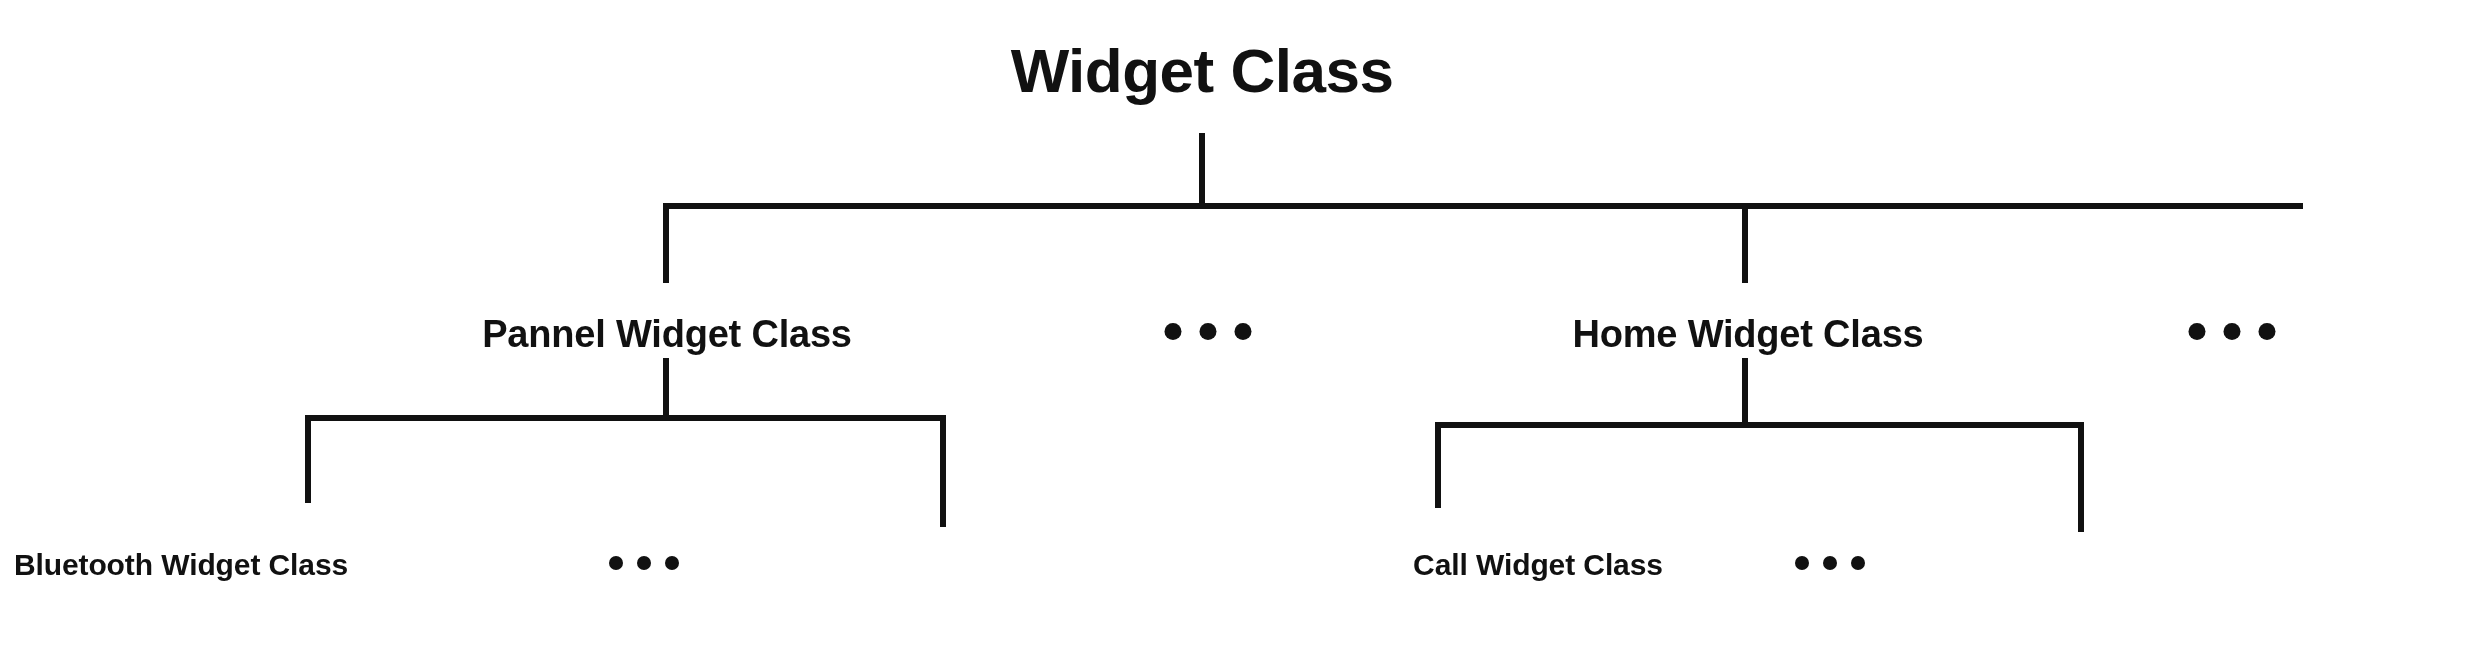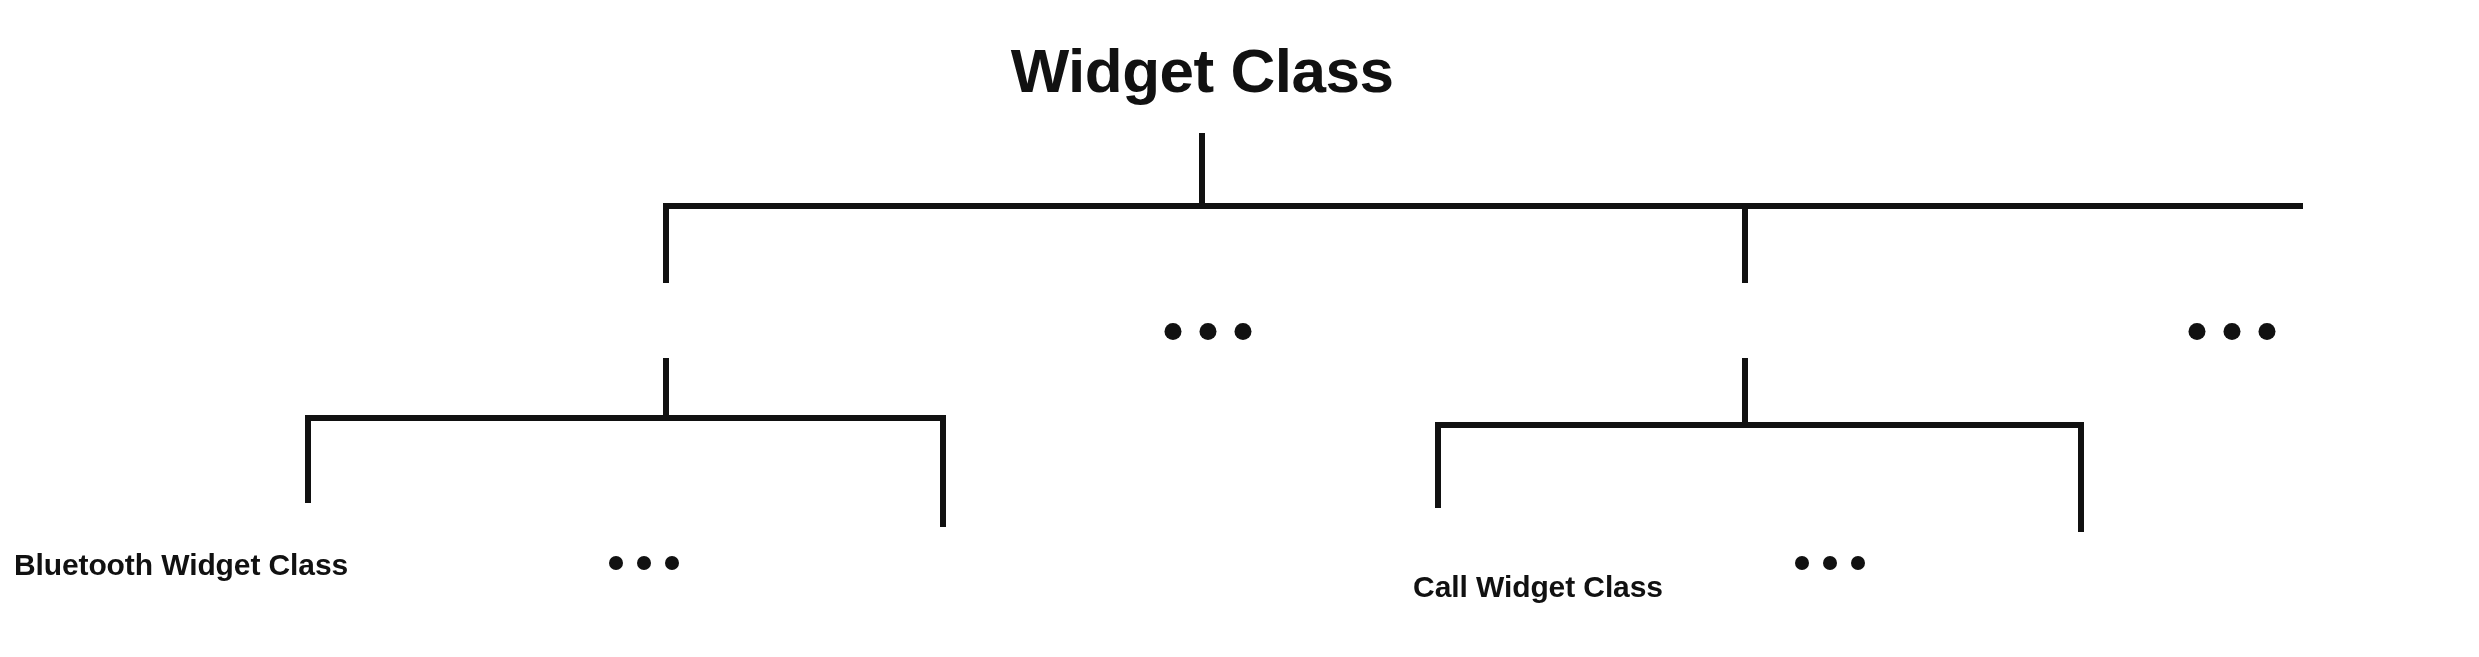--- a/index.html
+++ b/index.html
@@ -86,27 +86,29 @@
   <div class="node center level-root" style="left:1202px; top:40px;">Widget Class</div>
 
   <div class="line v" style="left:1199px; top:133px; height:74px;"></div>
 
   <div class="line h" style="left:663px; top:203px; width:1816px;"></div>
 
   <div class="line v" style="left:663px; top:203px; height:80px;"></div>
 
   <div class="line v" style="left:1742px; top:203px; height:80px;"></div>
 
+  <div class="node center level-two" style="left:667px; top:315px;">Pannel Widget Class</div>
 
   <div class="ellipsis big" style="left:1208px; top:323px;">
     <span class="dot"></span>
     <span class="dot"></span>
     <span class="dot"></span>
   </div>
 
+  <div class="node center level-two" style="left:1748px; top:315px;">Home Widget Class</div>
 
   <div class="ellipsis big" style="left:2232px; top:323px;">
     <span class="dot"></span>
     <span class="dot"></span>
     <span class="dot"></span>
   </div>
 
   <div class="line v" style="left:663px; top:358px; height:62px;"></div>
 
   <div class="line h" style="left:305px; top:415px; width:641px;"></div>
@@ -125,21 +127,21 @@
 
   <div class="node center level-three" style="left:181px; top:550px;">Bluetooth Widget Class</div>
 
   <div class="ellipsis small" style="left:644px; top:556px;">
     <span class="dot"></span>
     <span class="dot"></span>
     <span class="dot"></span>
   </div>
 
 
-  <div class="node center level-three" style="left:1538px; top:550px;margin-top:22px;">Call Widget Class</div>
+  <div class="node center level-three" style="left:1538px; top:550px;">Call Widget Class</div>
 
   <div class="ellipsis small" style="left:1830px; top:556px;">
     <span class="dot"></span>
     <span class="dot"></span>
     <span class="dot"></span>
   </div>
 
 
 </div>
 

